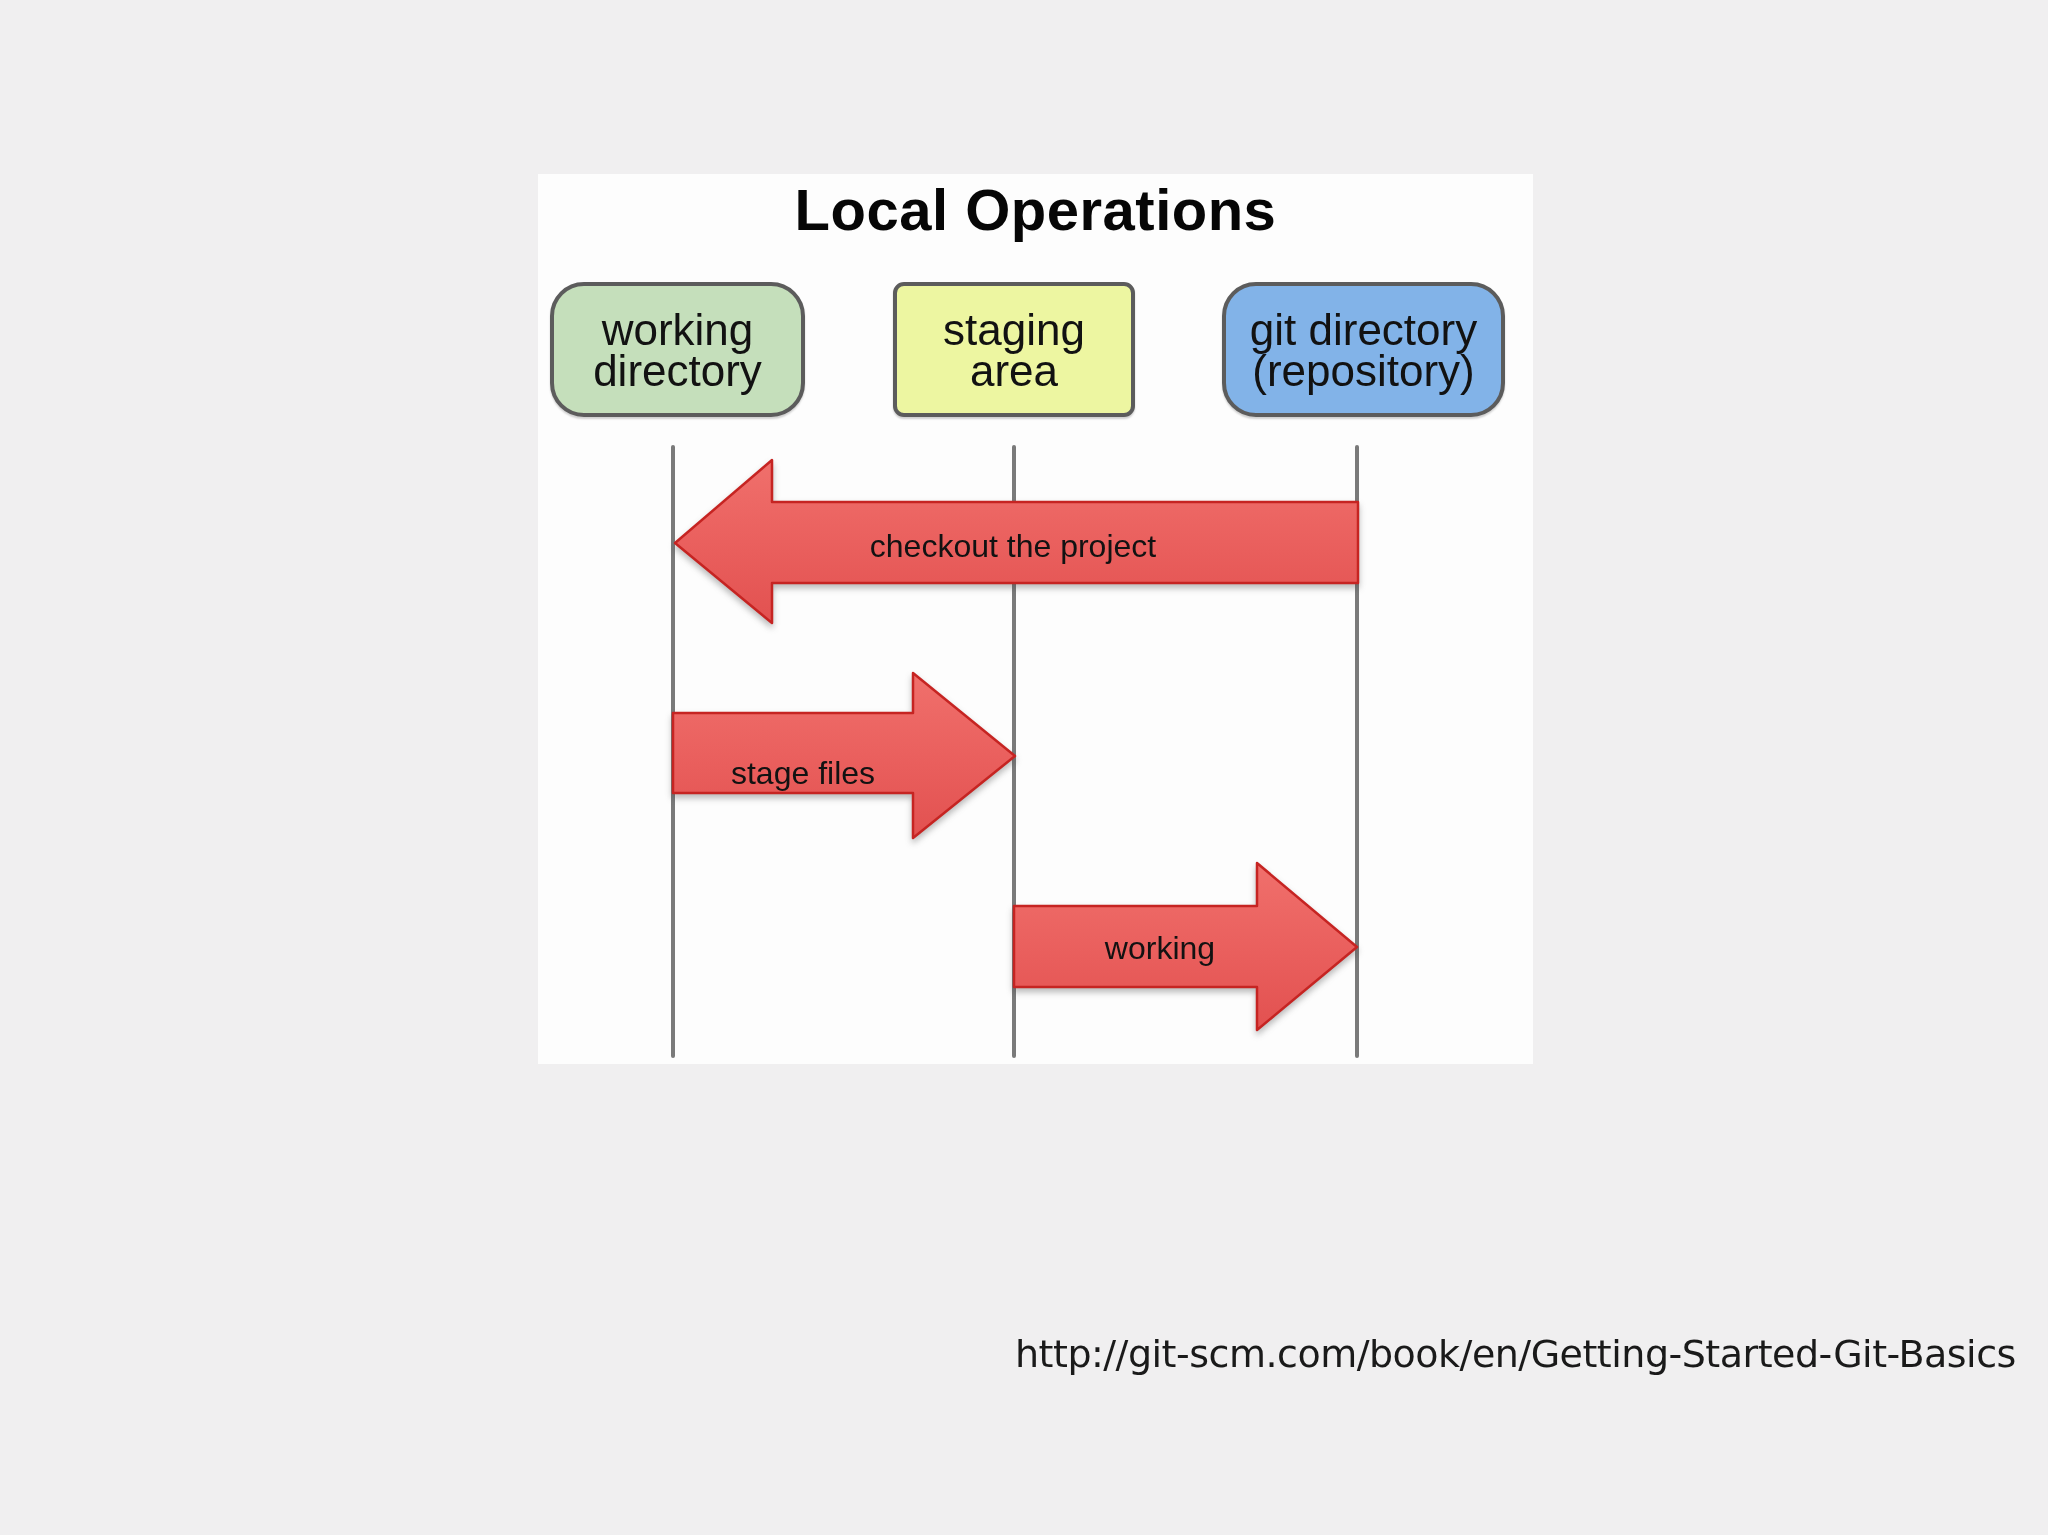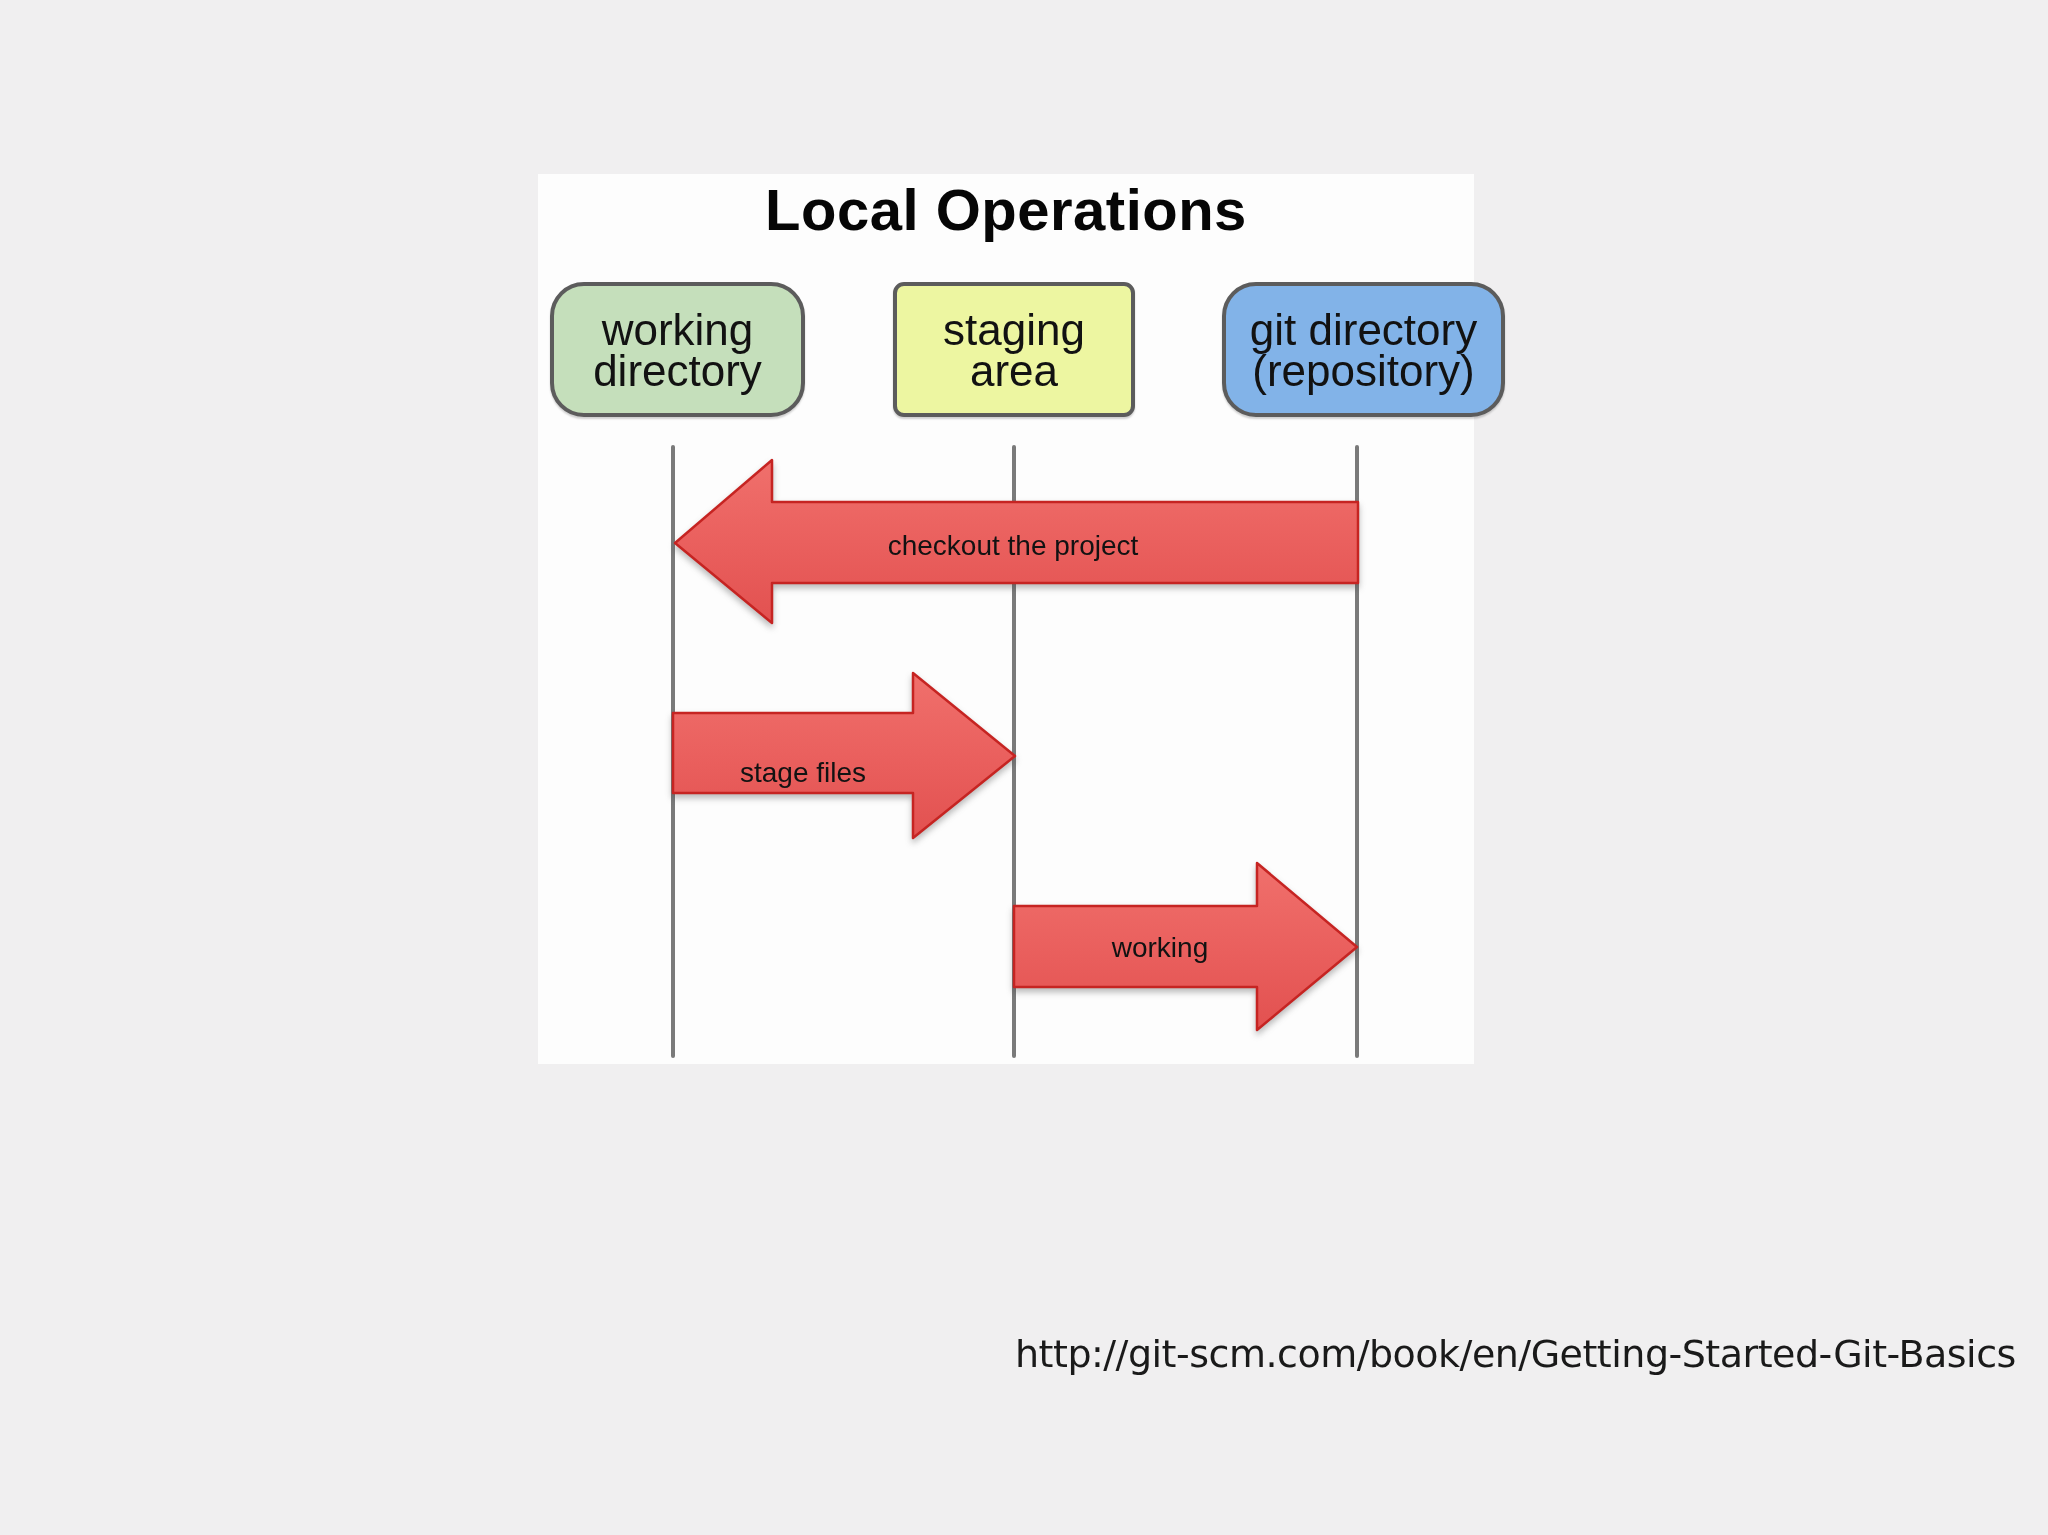--- a/index.html
+++ b/index.html
@@ -8,23 +8,22 @@
     position: relative;
     background: #f0eff0;
     font-family: "Liberation Sans", sans-serif;
     overflow: hidden;
   }
 
   
   .panel {
     position: absolute;
     left: 538px; top: 174px;
-    width: 904px; height: 890px;
+    width: 995px; height: 890px;
     background: #fdfdfd;
-    padding-left: 32px;
   }
 
   .title {
     position: absolute;
     left: 0; right: 0; top: 2px;
     margin: 0;
     text-align: center;
     font-size: 58px;
     font-weight: bold;
     letter-spacing: 0.5px;
@@ -75,21 +74,21 @@
     stroke-width: 2.5;
     stroke-linejoin: round;
     filter: drop-shadow(0 4px 3px rgba(60,60,60,0.35));
   }
 
   .arrow-label {
     position: absolute;
     height: 40px;
     line-height: 40px;
     text-align: center;
-    font-size: 28px;
+    font-size: 32px;
     color: #121212;
   }
   .lbl-checkout { left: 275px; top: 352px; width: 400px; }
   .lbl-stage    { left: 115px; top: 563px; width: 300px; margin-top: 16px; }
   .lbl-commit   { left: 472px; top: 754px; width: 300px; }
 
   
   .source-url {
     position: absolute;
     left: 1015px; top: 1332px;

